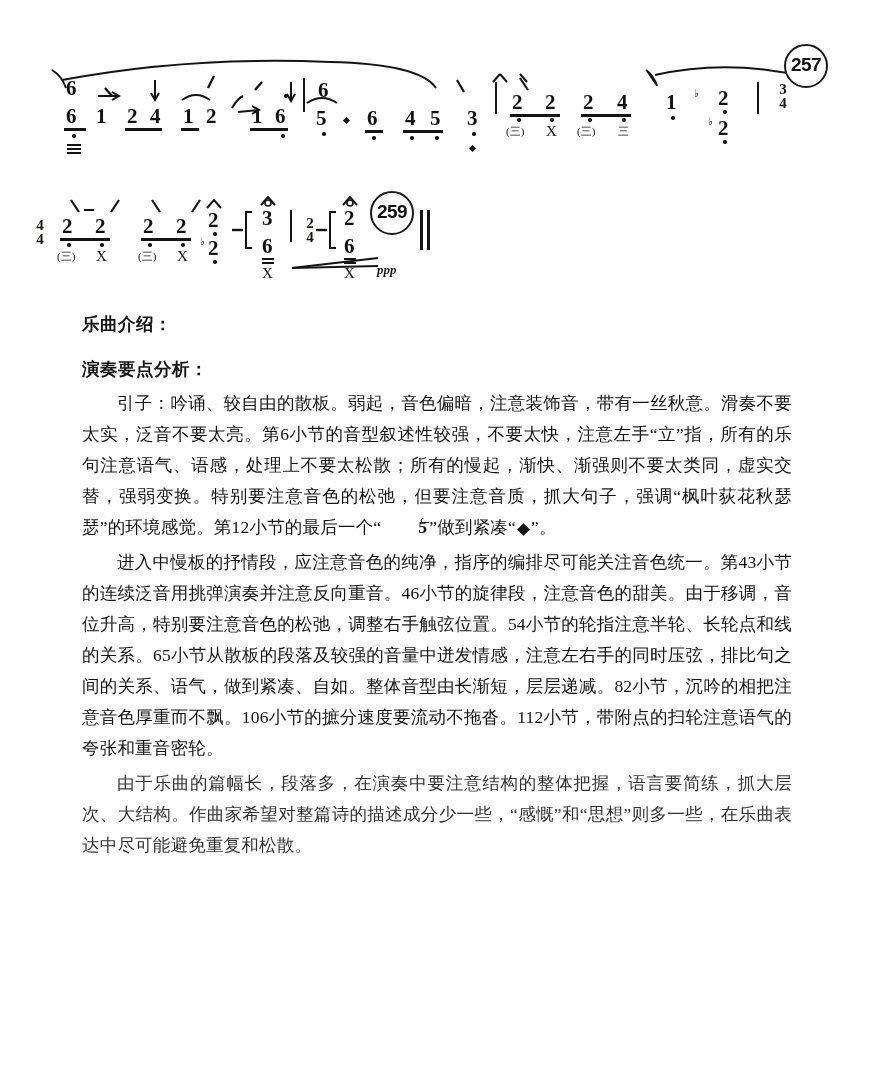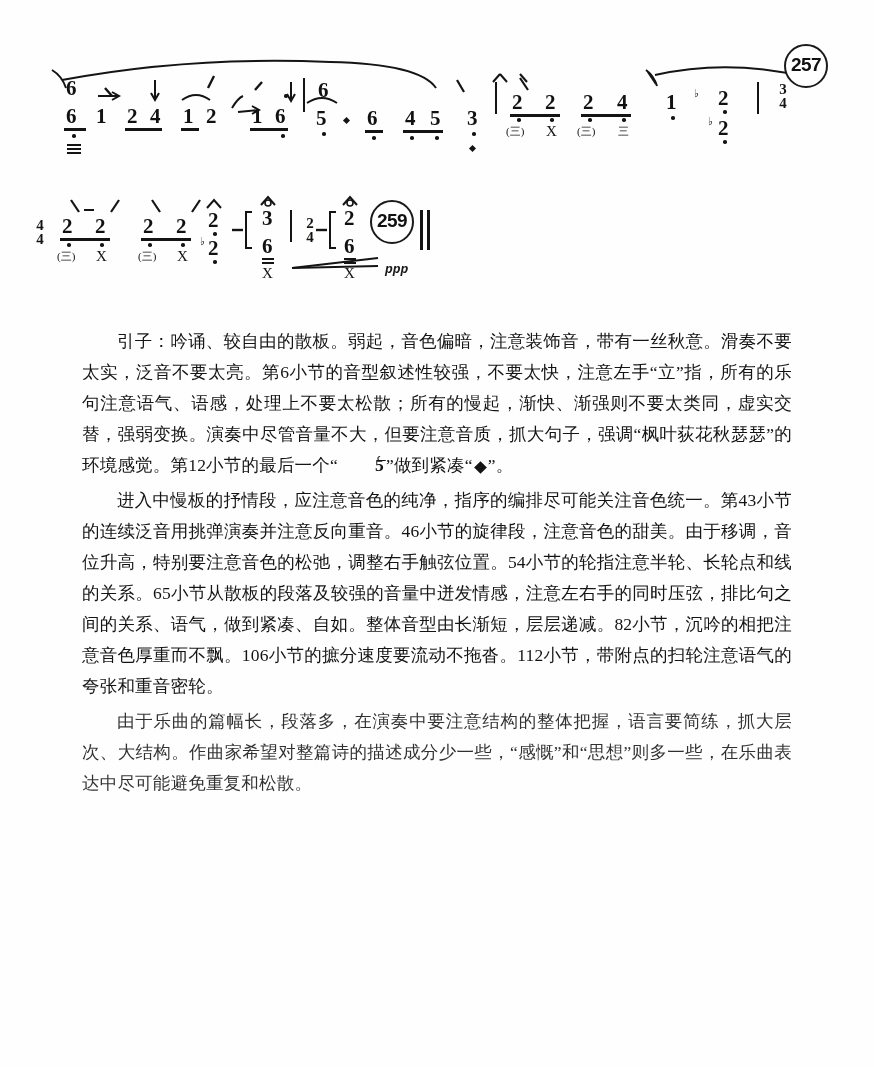--- a/index.html
+++ b/index.html
@@ -239,21 +239,21 @@
 
       <path d="M252,212 L246,212 L246,248 L252,248" stroke="#141414" stroke-width="2" fill="none"></path>
       <path d="M336,212 L330,212 L330,248 L336,248" stroke="#141414" stroke-width="2" fill="none"></path>
 
       <path d="M232,230 L243,230" stroke="#141414" stroke-width="2.4" fill="none"></path>
       <path d="M316,230 L327,230" stroke="#141414" stroke-width="2.4" fill="none"></path>
       <path d="M392,230 L404,230" stroke="#141414" stroke-width="2.4" fill="none"></path>
     </svg>
 
     <div class="meas-num" style="left:784px; top:44px;">257</div>
-    <div class="meas-num" style="left:370px; top:200px;text-align:center;">259</div>
+    <div class="meas-num" style="left:370px; top:191px;text-align:center;">259</div>
 
     <span class="jp" style="left:66px; top:78px;">6</span>
     <span class="jp" style="left:66px; top:106px;">6</span>
     <span class="jp" style="left:96px; top:106px;">1</span>
     <div class="beam" style="left:64px; top:128px; width:22px;"></div>
     <div class="dot" style="left:72px; top:134px;"></div>
     <div class="hbar" style="left:67px; top:144px; width:14px;"></div>
     <div class="hbar" style="left:67px; top:148px; width:14px;"></div>
     <div class="hbar" style="left:67px; top:152px; width:14px;"></div>
 
@@ -379,35 +379,37 @@
       <div>2</div>
       <div>4</div>
     </div>
 
     <span class="jp" style="left:344px; top:208px;">2</span>
     <span class="jp" style="left:344px; top:236px;">6</span>
     <div class="hbar" style="left:344px; top:258px; width:12px;"></div>
     <div class="hbar" style="left:344px; top:262px; width:12px;"></div>
     <span class="jp small thin" style="left:344px; top:266px;">X</span>
 
-    <div class="ppp" style="left:385px; top:262px;font-family:Liberation Mono, monospace;">ppp</div>
+    <div class="ppp" style="left:377px; top:262px;">ppp</div>
 
     <div class="dbl-wrap" style="left:420px; top:210px; height:40px; width:12px;">
       <i style="left:0;"></i>
       <i style="left:7px;"></i>
     </div>
   </div>
 
   <div class="body-text">
 
+    <div class="sec-head">乐曲介绍：</div>
 
     <div class="gap"></div>
 
-
-    <p class="para"><span>引子：吟诵、较自由的散板。弱起，音色偏暗，注意装饰音，带有一丝秋意。滑奏不要太实，泛音不要太亮。第6小节的音型叙述性较强，不要太快，注意左手“立”指，所有的乐句注意语气、语感，处理上不要太松散；所有的慢起，渐快、渐强则不要太类同，虚实交替，强弱变换。演奏中尽管音量不大，但要注意音质，抓大句子，强调“枫叶荻花秋瑟瑟”的环境感觉。第12小节的最后一个“</span><span class="inline-note"><span class="up">ᓚ</span><span>5</span></span><span>”做到紧凑“</span><span class="inline-sym"></span><span>”。</span></p>
+    <div class="sec-head">演奏要点分析：</div>
+
+    <p class="para"><span>引子：吟诵、较自由的散板。弱起，音色偏暗，注意装饰音，带有一丝秋意。滑奏不要太实，泛音不要太亮。第6小节的音型叙述性较强，不要太快，注意左手“立”指，所有的乐句注意语气、语感，处理上不要太松散；所有的慢起，渐快、渐强则不要太类同，虚实交替，强弱变换。特别要注意音色的松弛，但要注意音质，抓大句子，强调“枫叶荻花秋瑟瑟”的环境感觉。第12小节的最后一个“</span><span class="inline-note"><span class="up">ᓚ</span><span>5</span></span><span>”做到紧凑“</span><span class="inline-sym"></span><span>”。</span></p>
 
     <p class="para">进入中慢板的抒情段，应注意音色的纯净，指序的编排尽可能关注音色统一。第43小节的连续泛音用挑弹演奏并注意反向重音。46小节的旋律段，注意音色的甜美。由于移调，音位升高，特别要注意音色的松弛，调整右手触弦位置。54小节的轮指注意半轮、长轮点和线的关系。65小节从散板的段落及较强的音量中迸发情感，注意左右手的同时压弦，排比句之间的关系、语气，做到紧凑、自如。整体音型由长渐短，层层递减。82小节，沉吟的相把注意音色厚重而不飘。106小节的摭分速度要流动不拖沓。112小节，带附点的扫轮注意语气的夸张和重音密轮。</p>
 
 
     <p class="para fade-mid">由于乐曲的篇幅长，段落多，在演奏中要注意结构的整体把握，语言要简练，抓大层次、大结构。作曲家希望对整篇诗的描述成分少一些，“感慨”和“思想”则多一些，在乐曲表达中尽可能避免重复和松散。</p>
 
   </div>
 
 </div>
 

